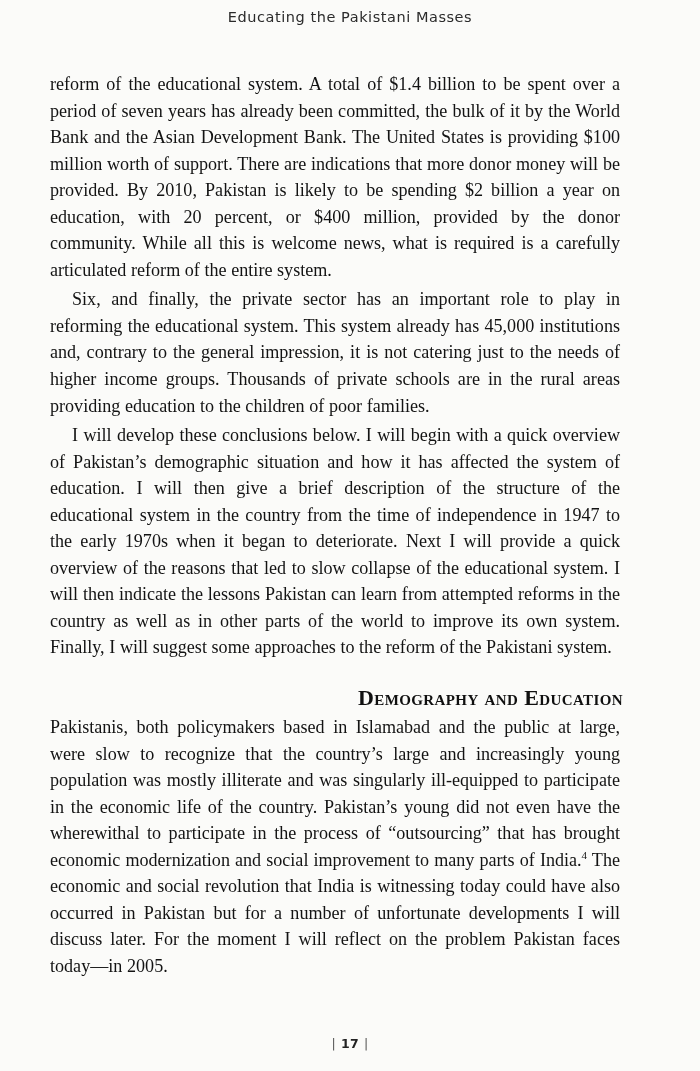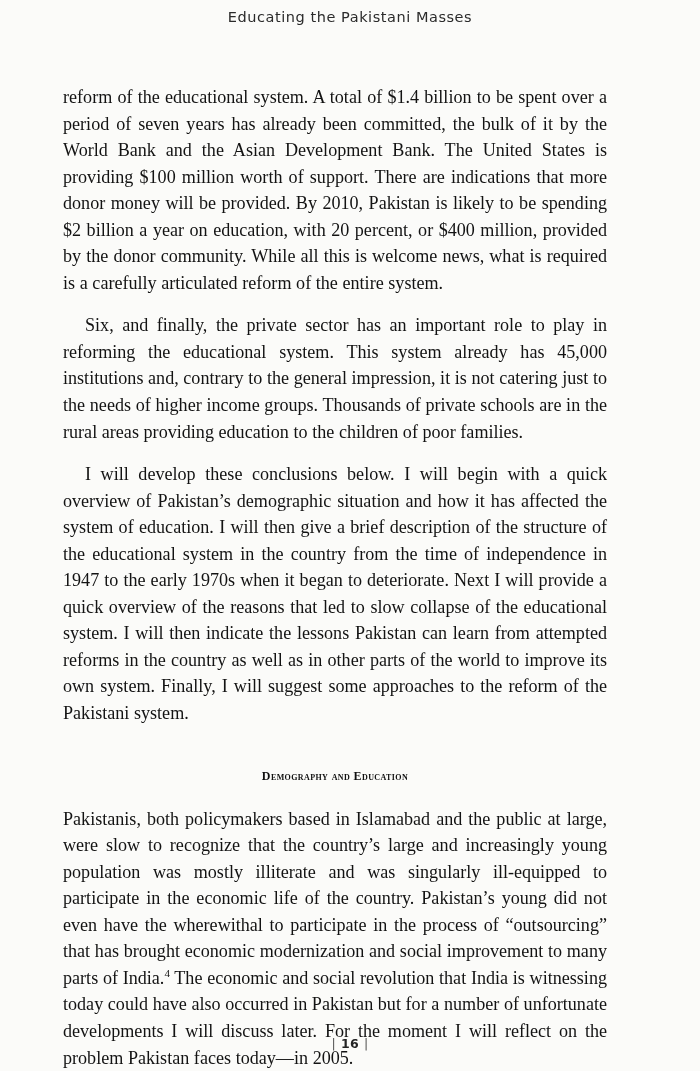--- a/index.html
+++ b/index.html
@@ -39,52 +39,52 @@
 
   
   .textblock {
     position: absolute;
     left: 47px;
     top: 68px;
     width: 576px;
   }
 
   p.body {
-    margin: 16px;
+    margin: 3px;
     font-size: 18.1px;
     line-height: 26.55px;
     text-align: justify;
     text-justify: inter-word;
     color: #131313;
     hyphens: manual;
     word-spacing: 0.1px;
   }
   p.body.indent {
     text-indent: 22px;
   }
 
   sup.fn {
     font-size: 11px;
     vertical-align: super;
     line-height: 0;
   }
 
   
   h2.section-heading {
-    margin: 12px;
+    margin: 0;
     padding-top: 21px;
     padding-bottom: 1px;
     font-family: "Liberation Serif", "DejaVu Serif", serif;
     font-weight: bold;
-    font-size: 12px;
+    font-size: 22px;
     line-height: 25px;
     font-variant: small-caps;
     letter-spacing: 0.4px;
     color: #101010;
-    text-align: center;
+    text-align: right;
   }
 
   
   .folio {
     position: absolute;
     left: 0;
     top: 1036px;
     width: 700px;
     text-align: center;
     font-family: "DejaVu Sans", "Liberation Sans", sans-serif;
@@ -114,15 +114,15 @@
 
     <p class="body indent">I will develop these conclusions below. I will begin with a quick overview of Pakistan’s demographic situation and how it has affected the system of education. I will then give a brief description of the structure of the educational system in the country from the time of independence in 1947 to the early 1970s when it began to deteriorate. Next I will provide a quick overview of the reasons that led to slow collapse of the educational system. I will then indicate the lessons Pakistan can learn from attempted reforms in the country as well as in other parts of the world to improve its own system. Finally, I will suggest some approaches to the reform of the Pakistani system.</p>
 
     <h2 class="section-heading">Demography and Education</h2>
 
     <p class="body"><span>Pakistanis, both policymakers based in Islamabad and the public at large, were slow to recognize that the country’s large and increasingly young population was mostly illiterate and was singularly ill-equipped to participate in the economic life of the country. Pakistan’s young did not even have the wherewithal to participate in the process of “outsourcing” that has brought economic modernization and social improvement to many parts of India.</span><sup class="fn">4</sup><span> The economic and social revolution that India is witnessing today could have also occurred in Pakistan but for a number of unfortunate developments I will discuss later. For the moment I will reflect on the problem Pakistan faces today—in 2005.</span></p>
 
 
   </div>
 
-  <div class="folio"><span class="rule">|</span><span>16</span><span class="rule">|</span></div>
+  <div class="folio"><span class="rule">|</span><span>17</span><span class="rule">|</span></div>
 
 </div>
 
 </body></html>

